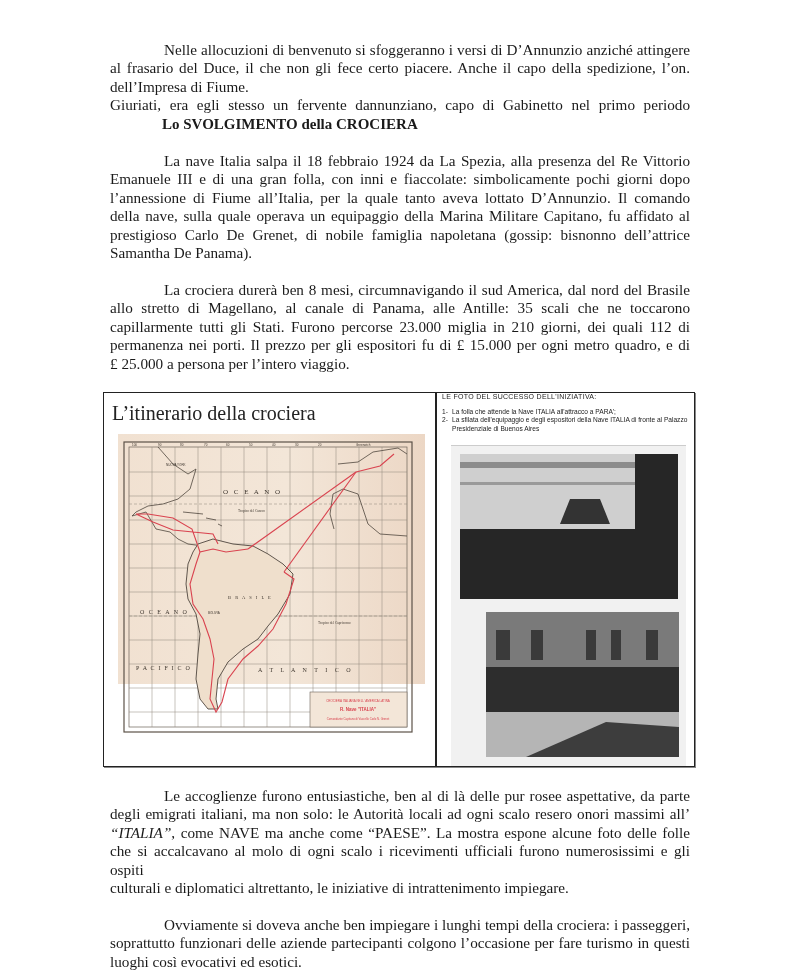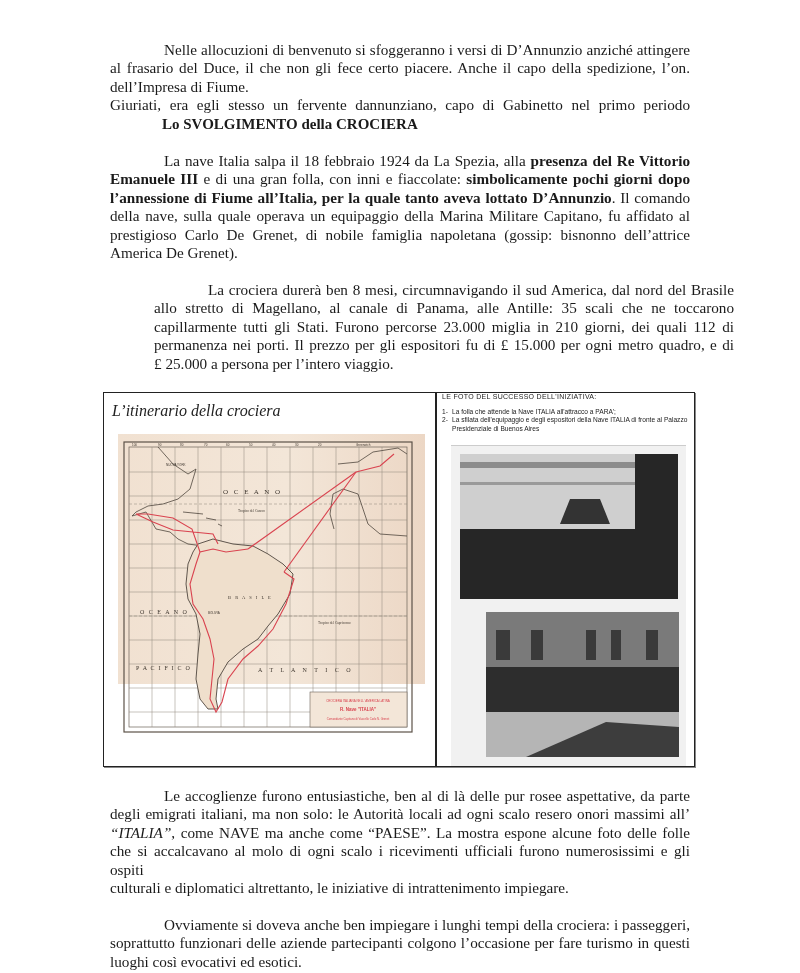--- a/index.html
+++ b/index.html
@@ -2,27 +2,27 @@
 <html><head>
 <meta charset="utf-8">
 <style>
   html, body { margin: 0; padding: 0; background: #ffffff; }
   body { width: 800px; height: 973px; position: relative; overflow: hidden;
          font-family: "Liberation Serif", "DejaVu Serif", serif; color: #1a1a1a; }
   .para { position: absolute; left: 110px; width: 580px; font-size: 15.2px; line-height: 18.4px; text-align: justify; }
   .para .line { display: block; white-space: nowrap; }
   .para .line.j { text-align: justify; text-align-last: justify; white-space: normal; }
   .indent { padding-left: 54px; }
-  b { font-weight: bold; }
+  b { font-weight: normal; }
   .heading { position: absolute; left: 162px; top: 116px; font-size: 15px; font-weight: bold; }
 
   .figure-box { position: absolute; left: 103px; top: 392px; width: 590px; height: 373px;
                 border: 1.5px solid #222; box-shadow: 1px 1px 0 #888; }
   .fig-divider { position: absolute; left: 331px; top: 0; width: 1.5px; height: 100%; background: #222; }
-  .map-caption { position: absolute; left: 8px; top: 9px; font-size: 16px; color: #222; font-style: italic; }
+  .map-caption { position: absolute; left: 8px; top: 9px; font-size: 20px; color: #222; }
   .map { position: absolute; left: 14px; top: 41px; width: 307px; height: 250px;
          background: linear-gradient(90deg, #f1e1d1 0%, #f3e6d8 55%, #ecd7c5 100%); }
   .photo-panel { position: absolute; left: 336px; top: 0; width: 254px; height: 373px; }
   .photo-title { position: absolute; left: 2px; top: 0px; font-family: "Liberation Sans", sans-serif;
                  font-size: 7px; letter-spacing: 0.3px; color: #222; }
   .photo-list { position: absolute; left: 2px; top: 15px; font-family: "Liberation Sans", sans-serif;
                 font-size: 6.6px; line-height: 8.3px; color: #222; width: 250px; }
   .photo-list .item { display: flex; }
   .photo-list .num { width: 10px; flex: none; }
   .photo-sheet { position: absolute; left: 11px; top: 52px; width: 235px; height: 320px; background: #f1f1f1;
@@ -43,24 +43,24 @@
 </div>
 
 <div class="heading">Lo SVOLGIMENTO della CROCIERA</div>
 
 <div class="para" style="top:152px;">
   <span class="line j indent"><span>La nave Italia salpa il 18 febbraio 1924 da La Spezia, alla </span><b>presenza del Re Vittorio</b></span>
   <span class="line j"><b>Emanuele III</b><span> e di una gran folla, con inni e fiaccolate: </span><b>simbolicamente pochi giorni dopo</b></span>
   <span class="line j"><b>l’annessione di Fiume all’Italia, per la quale tanto aveva lottato D’Annunzio</b><span>.   Il comando</span></span>
   <span class="line j">della nave, sulla quale operava un equipaggio della Marina Militare Capitano, fu affidato al</span>
   <span class="line j">prestigioso Carlo De Grenet, di nobile famiglia napoletana (gossip: bisnonno dell’attrice</span>
-  <span class="line">America De Grenet).</span>
-</div>
-
-<div class="para" style="top:281px;margin-left:44px;">
+  <span class="line">Samantha De Panama).</span>
+</div>
+
+<div class="para" style="top:281px;">
   <span class="line j indent">La crociera durerà ben 8 mesi, circumnavigando il sud America, dal nord del Brasile</span>
   <span class="line j">allo stretto di Magellano, al canale di Panama, alle Antille: 35 scali che ne toccarono</span>
   <span class="line j">capillarmente tutti gli Stati.  Furono percorse 23.000 miglia in 210 giorni, dei quali 112 di</span>
   <span class="line j">permanenza nei porti.     Il prezzo per gli espositori fu di £ 15.000 per ogni metro quadro, e di</span>
   <span class="line">£ 25.000 a persona per l’intero viaggio.</span>
 </div>
 
 <div class="figure-box">
   <div class="fig-divider"></div>
   <div class="map-caption">L’itinerario della crociera</div>

